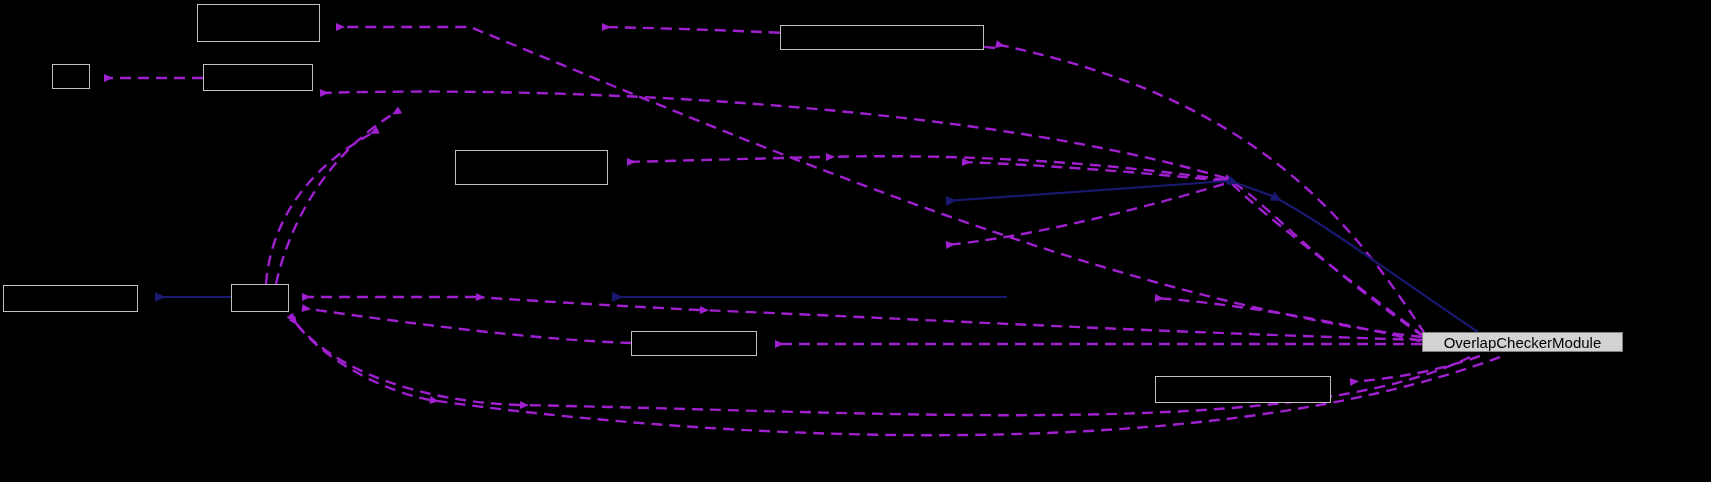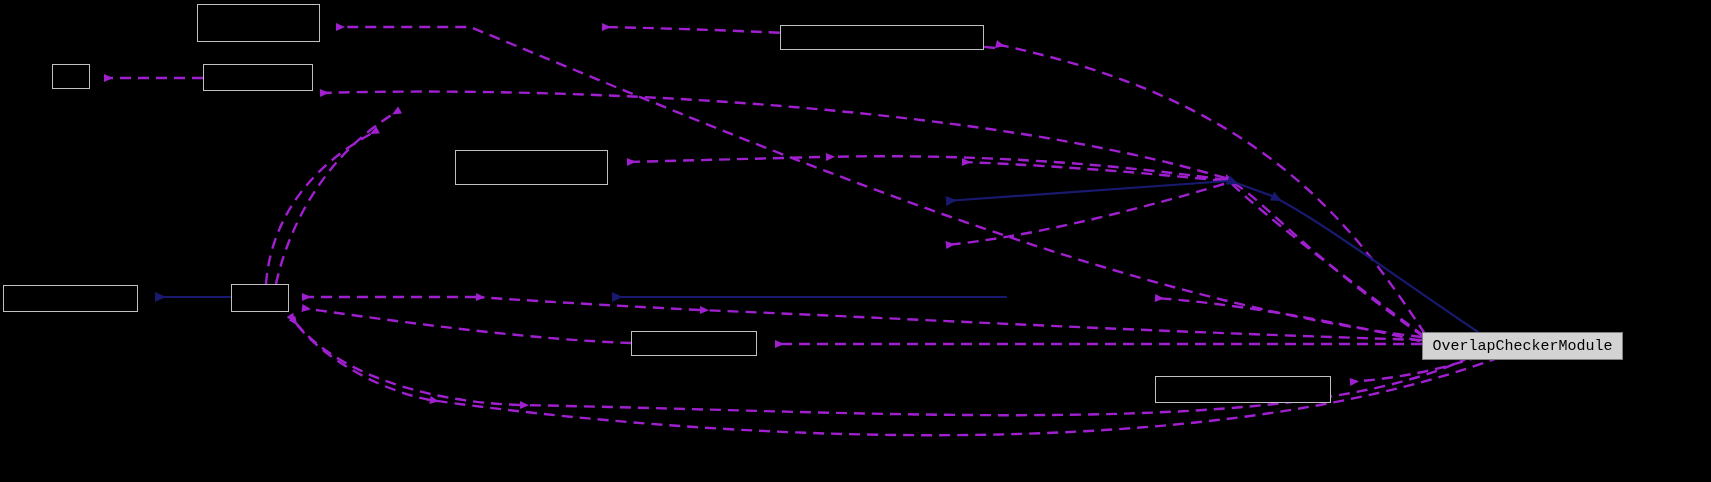--- a/index.html
+++ b/index.html
@@ -113,17 +113,17 @@
   </div>
 
   <div class="node empty" style="left:631px;top:331px;width:126px;height:25px;">
     <span class="lbl"></span>
   </div>
 
   <div class="node empty" style="left:1155px;top:376px;width:176px;height:27px;">
     <span class="lbl"></span>
   </div>
 
-  <div class="node labeled" style="left:1422px;top:332px;width:201px;height:28px;font-family:Liberation Mono, monospace;">
+  <div class="node labeled" style="left:1422px;top:332px;width:201px;height:20px;">
     <span class="lbl">OverlapCheckerModule</span>
   </div>
 
 </div>
 
 </body></html>

